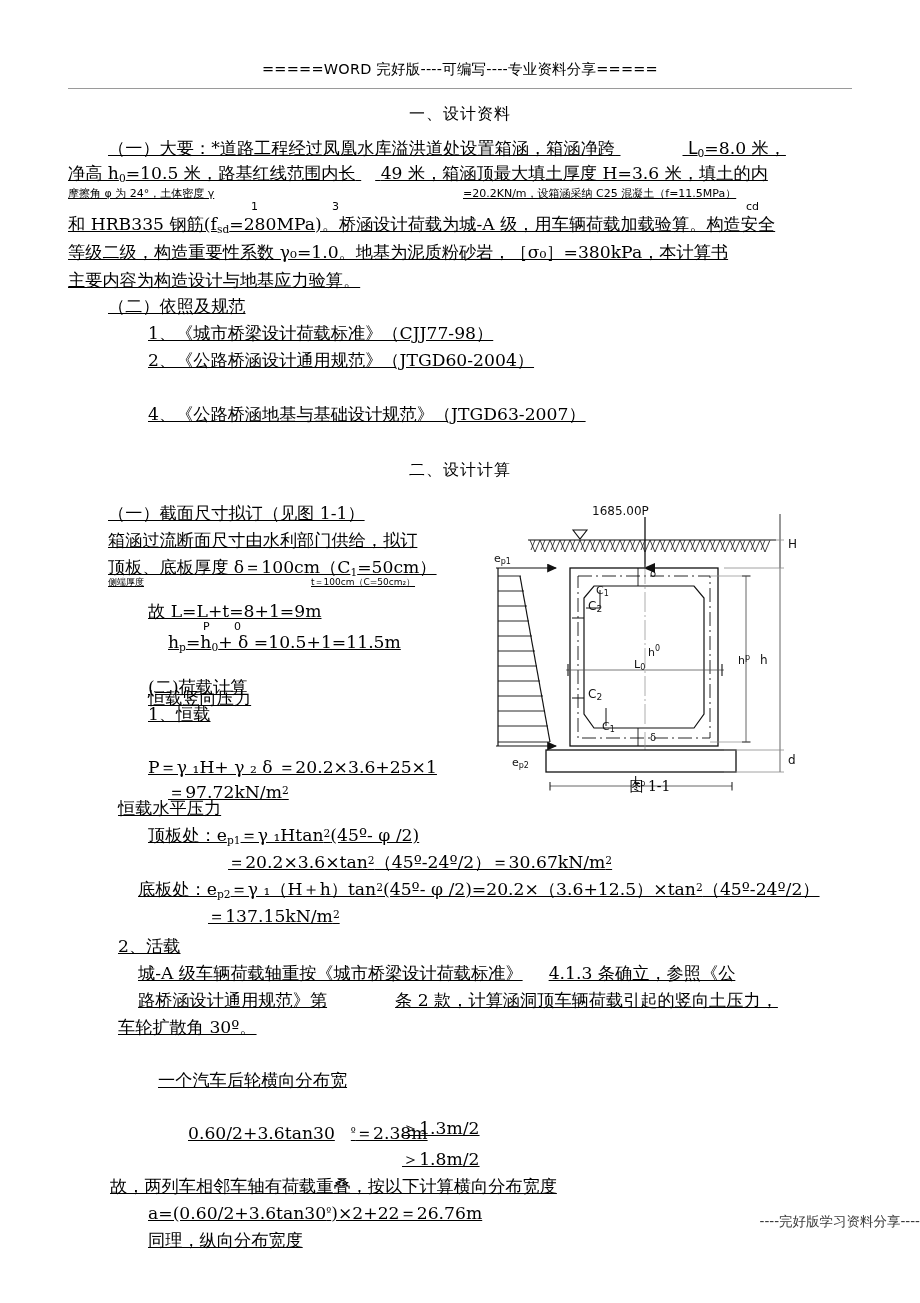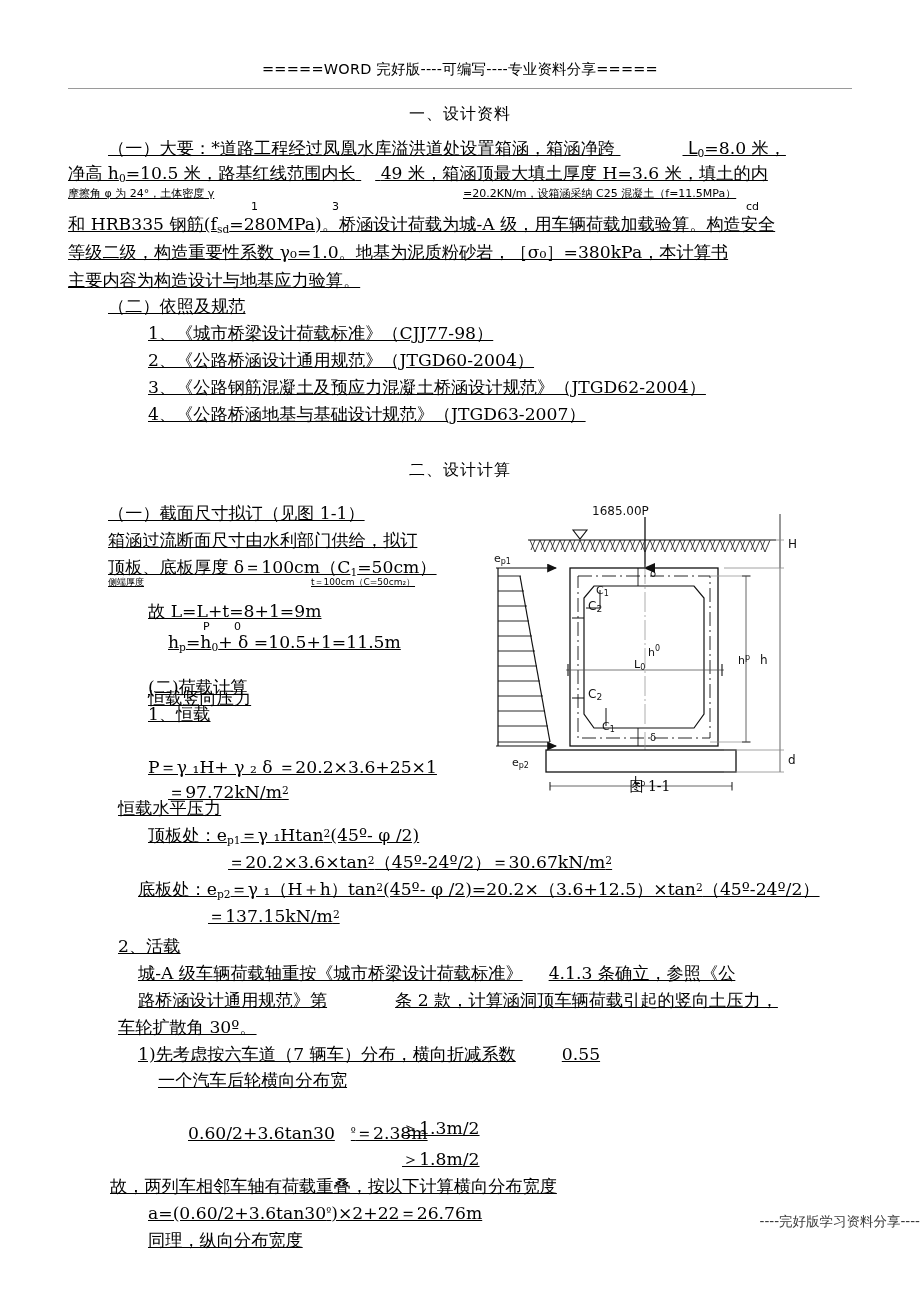--- a/index.html
+++ b/index.html
@@ -136,21 +136,20 @@
 
   <div class="ln" style="left:68px; top:216px;">
     <span>和 HRB335 钢筋(f</span><sub>sd</sub><span>=280MPa)。桥涵设计荷载为城-A 级，用车辆荷载加载验算。构造安全</span>
   </div>
   <div class="ln" style="left:68px; top:244px;">等级二级，构造重要性系数 γ₀=1.0。地基为泥质粉砂岩，［σ₀］=380kPa，本计算书</div>
   <div class="ln" style="left:68px; top:272px;">主要内容为构造设计与地基应力验算。</div>
 
   <div class="ln" style="left:108px; top:298px;">（二）依照及规范</div>
   <div class="ln" style="left:148px; top:325px;">1、《城市桥梁设计荷载标准》（CJJ77-98）</div>
   <div class="ln" style="left:148px; top:352px;">2、《公路桥涵设计通用规范》（JTGD60-2004）</div>
-  <div class="ln" style="left:148px; top:379px;">3、《公路钢筋混凝土及预应力混凝土桥涵设计规范》（JTGD62-2004）</div>
   <div class="ln" style="left:148px; top:406px;">4、《公路桥涵地基与基础设计规范》（JTGD63-2007）</div>
 
   <div class="sec-title" id="sec2">二、设计计算</div>
 
   <div class="ln" style="left:108px; top:505px;">（一）截面尺寸拟订（见图 1-1）</div>
   <div class="ln" style="left:108px; top:532px;">箱涵过流断面尺寸由水利部门供给，拟订</div>
   <div class="ln" style="left:108px; top:559px;">
     <span>顶板、底板厚度 δ＝100cm（C</span><sub>1</sub><span>=50cm）</span>
   </div>
   <div class="ln tiny" style="left:108px; top:578px;">侧端厚度</div>
@@ -190,23 +189,20 @@
 
   <div class="ln" style="left:118px; top:938px;">2、活载</div>
   <div class="ln" style="left:138px; top:965px;">
     <span>城-A 级车辆荷载轴重按《城市桥梁设计荷载标准》</span><span style="display:inline-block;width:26px;"></span><span>4.1.3 条确立，参照《公</span>
   </div>
   <div class="ln" style="left:138px; top:992px;">
     <span>路桥涵设计通用规范》第</span><span style="display:inline-block;width:68px;"></span><span>条 2 款，计算涵洞顶车辆荷载引起的竖向土压力，</span>
   </div>
   <div class="ln" style="left:118px; top:1019px;">车轮扩散角 30º。</div>
 
-  <div class="ln" style="left:138px; top:1046px;">
-    <span>1)先考虑按六车道（7 辆车）分布，横向折减系数</span><span style="display:inline-block;width:46px;"></span><span>0.55</span>
-  </div>
   <div class="ln" style="left:158px; top:1072px;">一个汽车后轮横向分布宽</div>
   <div class="ln" style="left:402px; top:1084px;margin-top:36px;">＞1.3m/2</div>
   <div class="ln" style="left:188px; top:1125px;">
     <span>0.60/2+3.6tan30</span><span style="display:inline-block;width:16px;"></span><sup>º</sup><span>＝2.38m</span>
   </div>
   <div class="ln" style="left:402px; top:1151px;">＞1.8m/2</div>
 
   <div class="ln" style="left:110px; top:1178px;">故，两列车相邻车轴有荷载重叠，按以下计算横向分布宽度</div>
   <div class="ln" style="left:148px; top:1205px;">
     <span>a=(0.60/2+3.6tan30</span><sup>º</sup><span>)×2+22＝26.76m</span>

